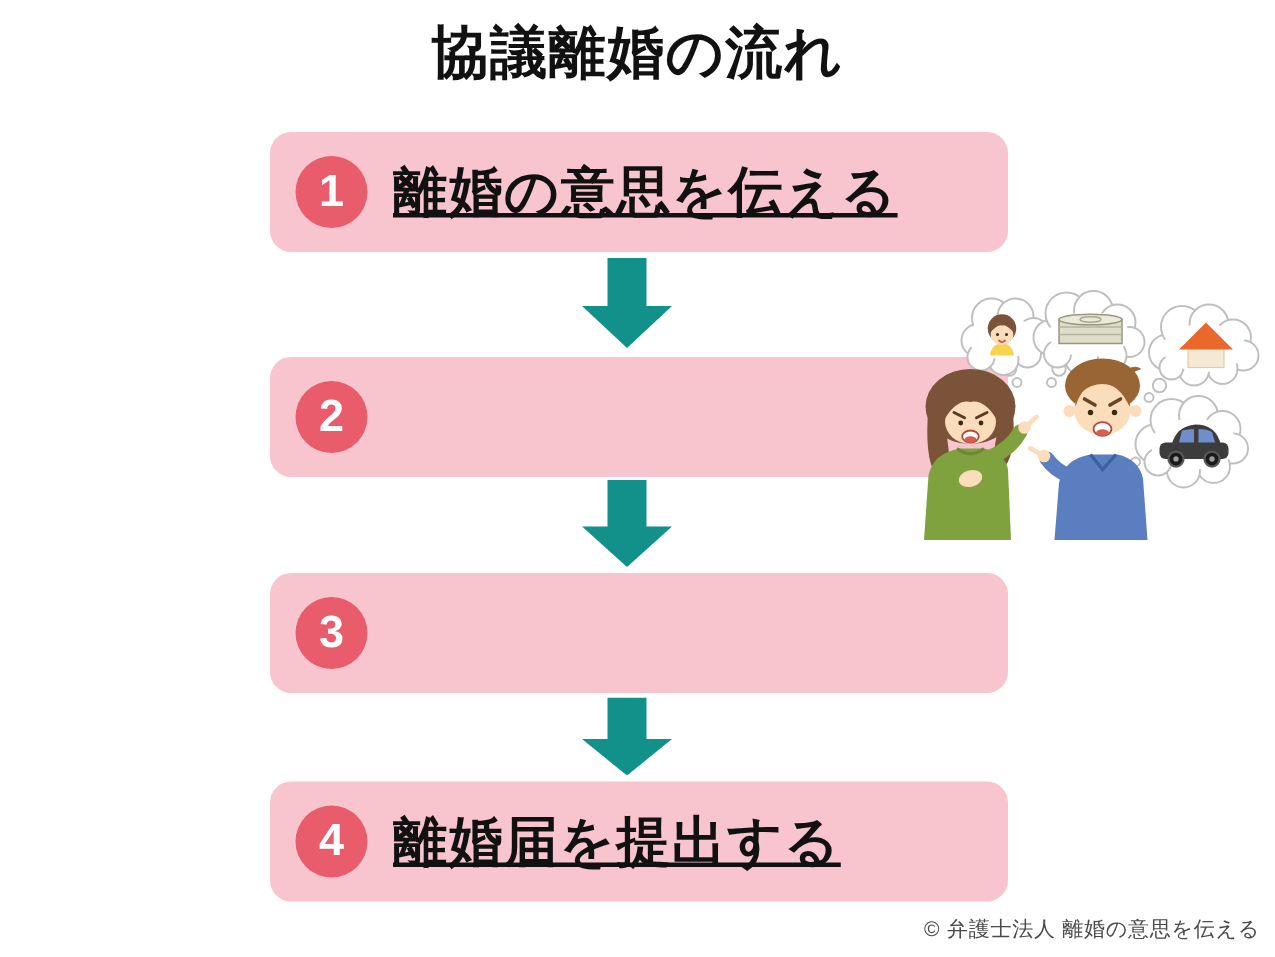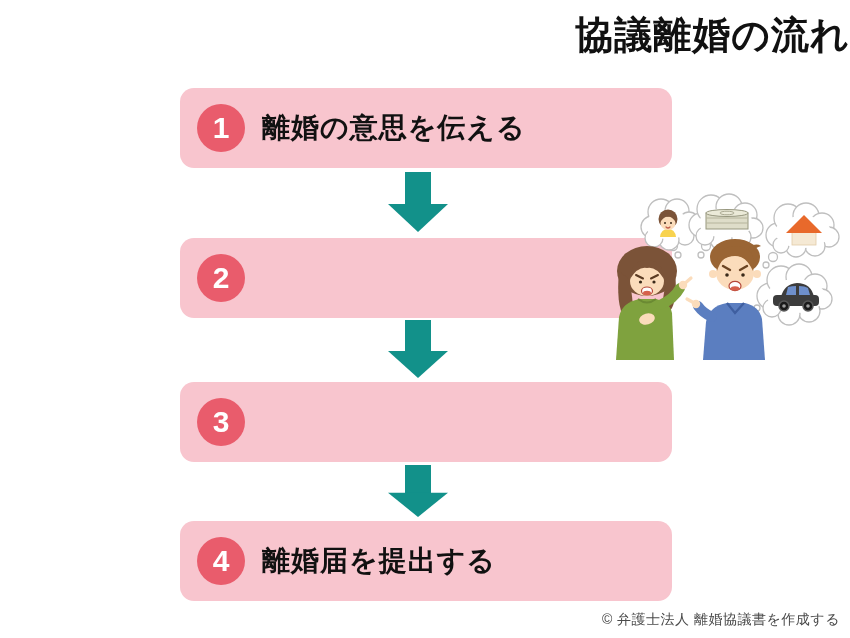--- a/index.html
+++ b/index.html
@@ -1,38 +1,38 @@
 <!DOCTYPE html>
 <html style="--box-pink: #F8C5CE; --badge-pink: #E95C6C; --arrow-teal: #12918A; --title-black: #111111; --copyright-gray: #4A4A4A; --bubble-outline: #BFBFBF; --woman-green: #7FA23E; --man-blue: #5B7EC0; --skin: #FBDCBB; --hair-dark: #7B5338; --hair-light: #9A6534; --house-orange: #E8692B; --car-dark: #3C3C3C; --money-beige: #DEDDC9; --child-yellow: #F8D34F;"><head>
 <meta charset="utf-8">
 <style>
   html,body{margin:0;padding:0;background:#fff;}
   #canvas{
     position:relative;width:850px;height:638px;background:#fff;overflow:hidden;
     font-family:"Liberation Sans","DejaVu Sans",sans-serif;
   }
   .title{
-    position:absolute;top:10px;left:0;width:100%;text-align:right;
+    position:absolute;top:10px;left:0;width:100%;text-align:center;
     font-size:38px;font-weight:bold;color:var(--title-black,#111);
     letter-spacing:1px;margin:0;
   }
   .step{
     position:absolute;left:180px;width:492px;height:80px;
     background:var(--box-pink,#F8C5CE);border-radius:14px;
     display:flex;align-items:center;
   }
   .badge{
     position:absolute;left:17px;top:16px;width:48px;height:48px;border-radius:50%;
     background:var(--badge-pink,#E95C6C);color:#fff;
     font-size:30px;font-weight:bold;
     display:flex;align-items:center;justify-content:center;
   }
   .step-label{
-    margin-left:82px;font-size:28px;font-weight:bold;color:var(--title-black,#111);
-    letter-spacing:1px;white-space:nowrap;
+    margin-left:82px;font-size:36px;font-weight:bold;color:var(--title-black,#111);
+    letter-spacing:1px;white-space:nowrap;text-decoration:underline;
   }
   .arrow{position:absolute;left:386px;width:64px;}
   .copyright{
     position:absolute;top:611px;right:10px;
     font-size:14px;color:var(--copyright-gray,#4A4A4A);letter-spacing:0.5px;
   }
   .illu{position:absolute;left:600px;top:185px;width:250px;height:175px;}
   .cloud{fill:#fff;stroke:var(--bubble-outline,#BFBFBF);stroke-width:1.3;}
   .cloudfill{fill:#fff;stroke:none;}
 </style>
@@ -194,15 +194,15 @@
       <ellipse cx="135" cy="101" rx="6" ry="4.6" fill="#fff" stroke="#B5483A" stroke-width="1.2"></ellipse>
       <ellipse cx="135" cy="103.4" rx="4.2" ry="2.2" fill="#D6604C"></ellipse>
       <path d="M103,175 L106,137 Q109,121 127,118 L145,118 Q159,121 162,134 L165,175 Z" fill="var(--man-blue,#5B7EC0)"></path>
       <path d="M127,118 L135,128 L144,118" stroke="#3F5FA0" stroke-width="2.2" fill="none"></path>
       <path d="M112,132 Q103,128 98,121" stroke="var(--man-blue,#5B7EC0)" stroke-width="10" fill="none" stroke-linecap="round"></path>
       <circle cx="96" cy="119" r="4.2" fill="var(--skin,#FBDCBB)"></circle>
       <path d="M96,119 L87,114" stroke="var(--skin,#FBDCBB)" stroke-width="3.2" stroke-linecap="round"></path>
     </g>
   </svg>
 
-  <div class="copyright">© 弁護士法人 離婚協議書を作成する</div>
+  <div class="copyright">© 弁護士法人 離婚の意思を伝える</div>
 
 </div>
 
 </body></html>

